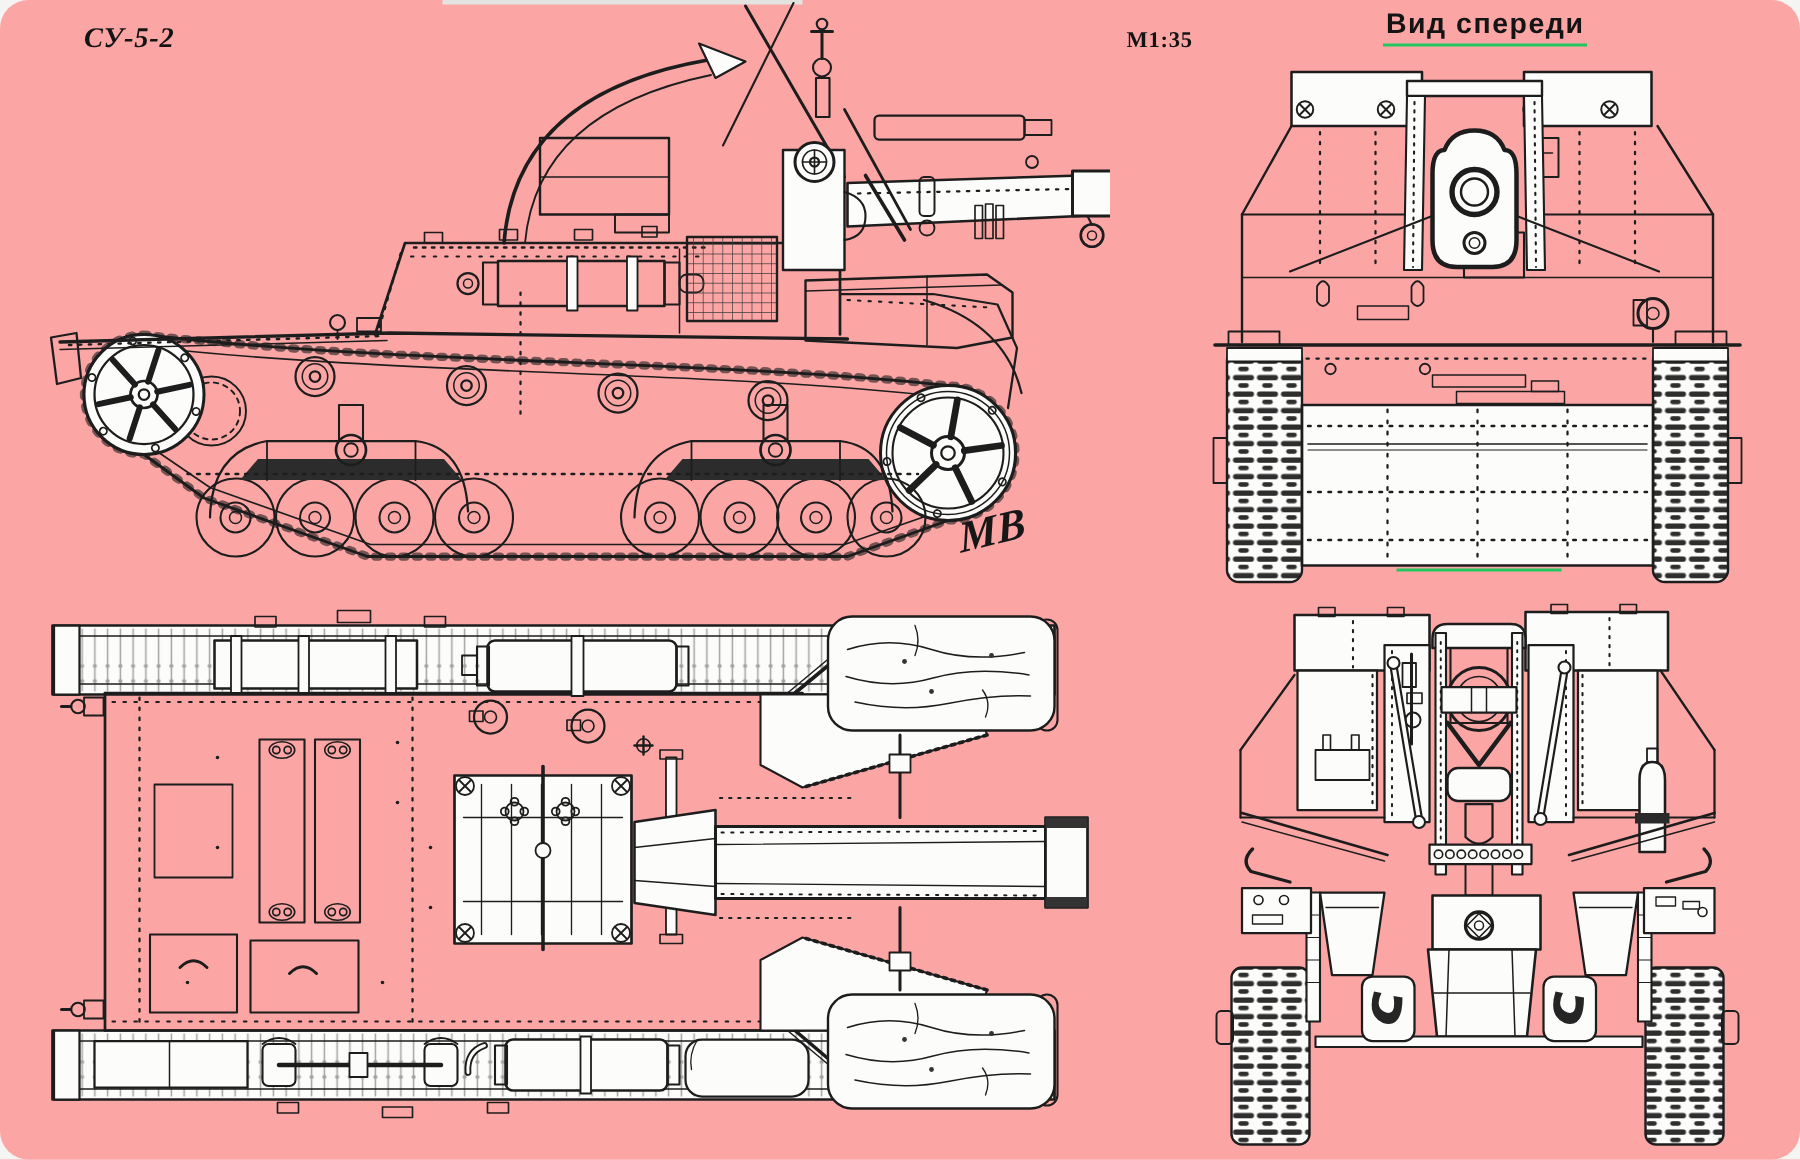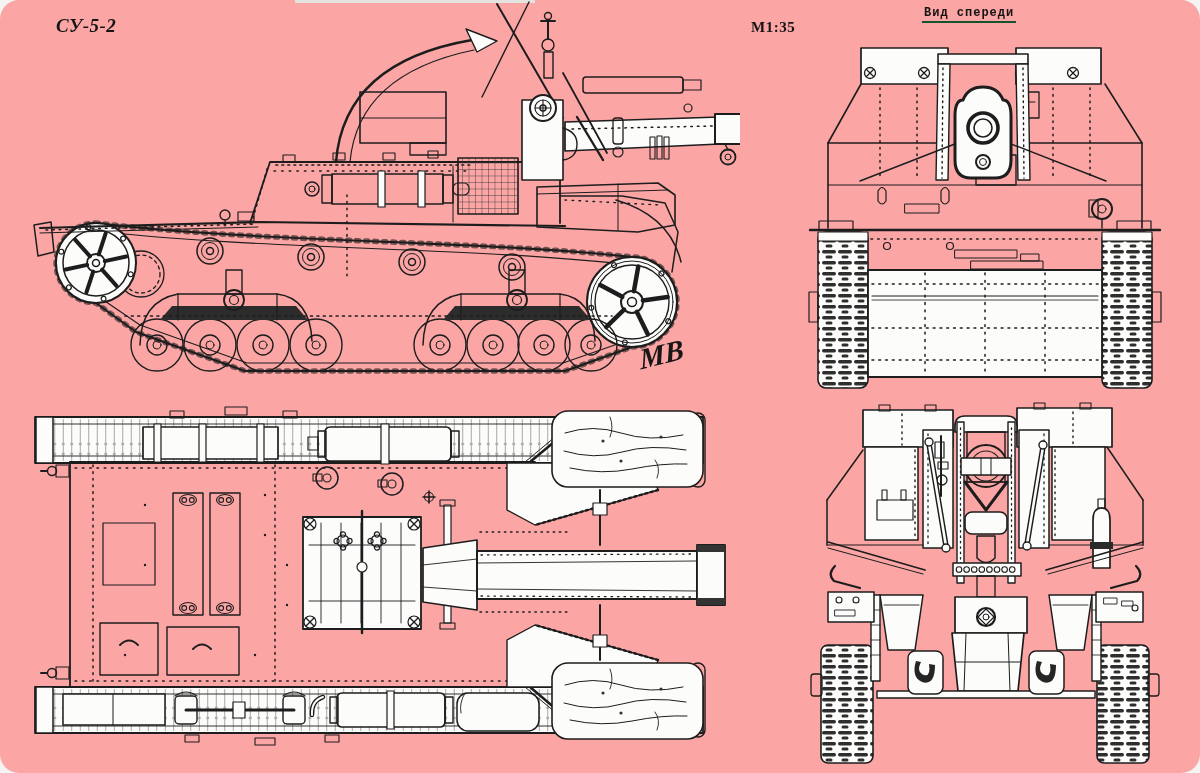--- a/index.html
+++ b/index.html
@@ -4,22 +4,22 @@
 <style>
   html,body{margin:0;padding:0;}
   body{width:1200px;height:773px;overflow:hidden;background:#f4f4f2;
        font-family:"Liberation Serif", serif;}
   .sheet{position:relative;width:1200px;height:773px;background:#fcfcfb;color:#1d1d1d;}
   figure{position:absolute;margin:0;padding:0;}
   svg{display:block;}
   .lbl{position:absolute;white-space:nowrap;color:#141414;}
   .title{left:56px;top:15px;font-size:19px;font-weight:bold;font-style:italic;letter-spacing:.5px;}
   .scalelbl{left:751px;top:19px;font-size:15px;font-weight:bold;letter-spacing:.5px;}
-  .viewlbl{font-family:Liberation Mono, monospace;font-weight:bold;font-size:12px;
-           letter-spacing:1px;border-bottom:2px solid #14532d;padding:0 2px 1px 2px;}
+  .viewlbl{font-family:Liberation Sans, sans-serif;font-weight:bold;font-size:19px;
+           letter-spacing:1px;border-bottom:2px solid #22c55e;padding:0 2px 1px 2px;}
   .front-lbl{left:922px;top:6px;}
   .rear-lbl{left:931px;top:356px;}
   .monogram{position:absolute;left:639px;top:338px;font-size:29px;font-weight:bold;
             font-style:italic;transform:rotate(-14deg) skewX(-8deg);color:#171717;}
   .artifact{position:absolute;left:295px;top:0;width:240px;height:3px;background:#e3e3df;}
 </style>
 </head>
 <body>
 
 <div class="sheet" style="background: #fca5a5; border-radius: 19px;">

